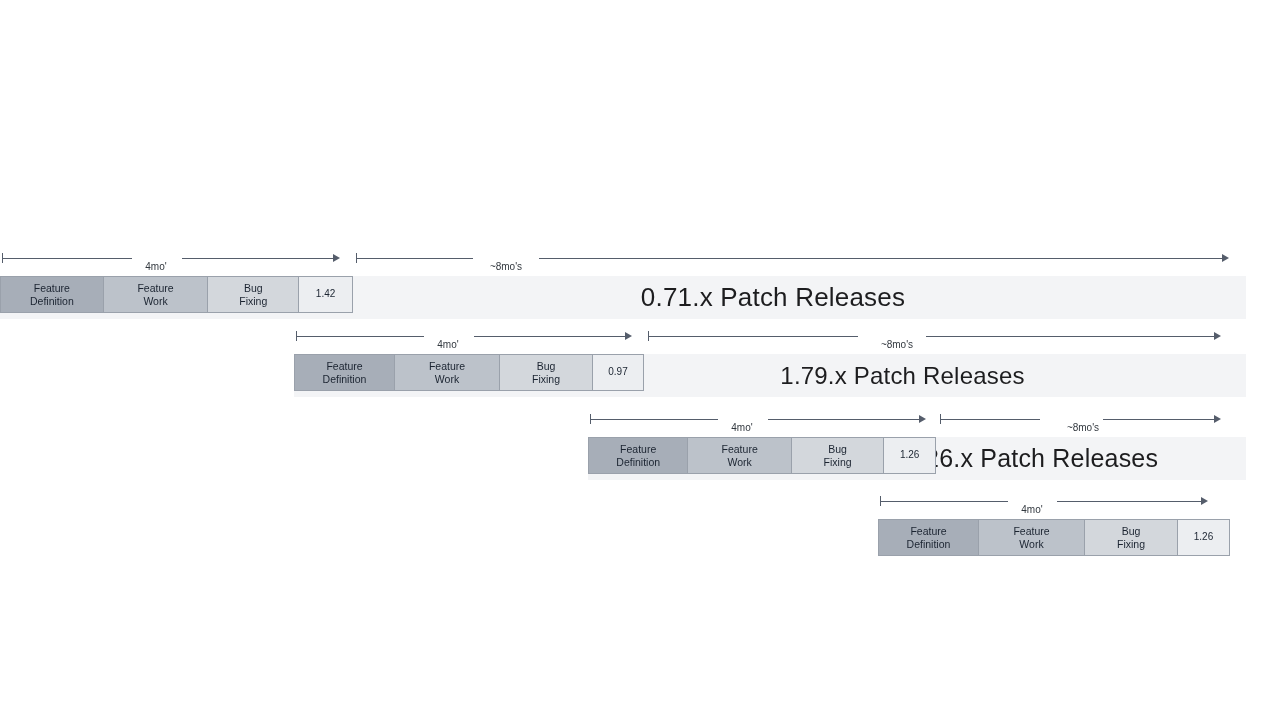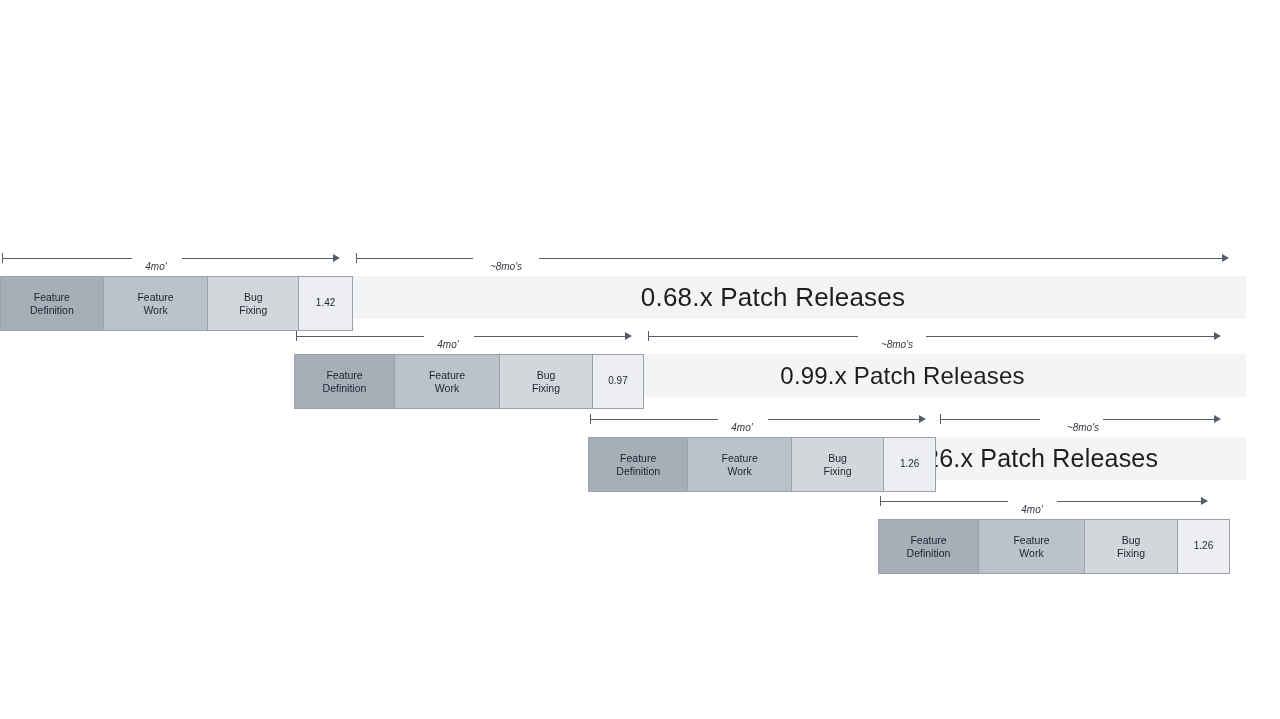--- a/index.html
+++ b/index.html
@@ -31,21 +31,21 @@
   .patch-bar-label {
     color: #1d1d1f;
     white-space: nowrap;
     letter-spacing: .2px;
   }
 
   
   .phase-strip {
     position: absolute;
     display: flex;
-    height: 55px;
+    height: 37px;
     border: 1px solid #9aa1ab;
   }
   .phase {
     display: flex;
     flex-direction: column;
     align-items: center;
     justify-content: center;
     border-right: 1px solid #9aa1ab;
     font-size: 10.5px;
     line-height: 12.5px;
@@ -83,32 +83,31 @@
     top: 2px;
     width: 1px; height: 10px;
     background: #555d6b;
   }
   .measure-label {
     position: absolute;
     font-size: 10px;
     color: #32383f;
     white-space: nowrap;
     text-align: center;
-    font-style: italic;
   }
 </style>
 </head>
 <body>
 
 <div id="stage">
 
   <div class="release-row">
 
     <div class="patch-bar" style="left:0px; top:276px; width:1246px; height:43px;">
-      <span class="patch-bar-label" style="font-size:26px; margin-left:300px;">0.68.x Patch Releases</span>
+      <span class="patch-bar-label" style="font-size:26px; margin-left:300px;">0.71.x Patch Releases</span>
     </div>
 
     <div class="phase-strip" style="left:0px; top:276px; width:353px;">
       <div class="phase p-definition" style="width:103px;">
         <span>Feature</span>
         <span>Definition</span>
       </div>
       <div class="phase p-work" style="width:105px;">
         <span>Feature</span>
         <span>Work</span>
@@ -135,21 +134,21 @@
       <div class="seg" style="left:0px; width:117px;"></div>
       <div class="seg" style="left:183px; width:685px;"></div>
       <div class="head" style="left:866px;"></div>
     </div>
     <div class="measure-label" style="left:473px; top:261px; width:66px;">~8mo's</div>
   </div>
 
   <div class="release-row">
 
     <div class="patch-bar" style="left:294px; top:354px; width:952px; height:43px;">
-      <span class="patch-bar-label" style="font-size:24px; margin-left:265px;">0.99.x Patch Releases</span>
+      <span class="patch-bar-label" style="font-size:24px; margin-left:265px;">1.79.x Patch Releases</span>
     </div>
 
     <div class="phase-strip" style="left:294px; top:354px; width:350px;">
       <div class="phase p-definition" style="width:100px;">
         <span>Feature</span>
         <span>Definition</span>
       </div>
       <div class="phase p-work" style="width:105px;">
         <span>Feature</span>
         <span>Work</span>

